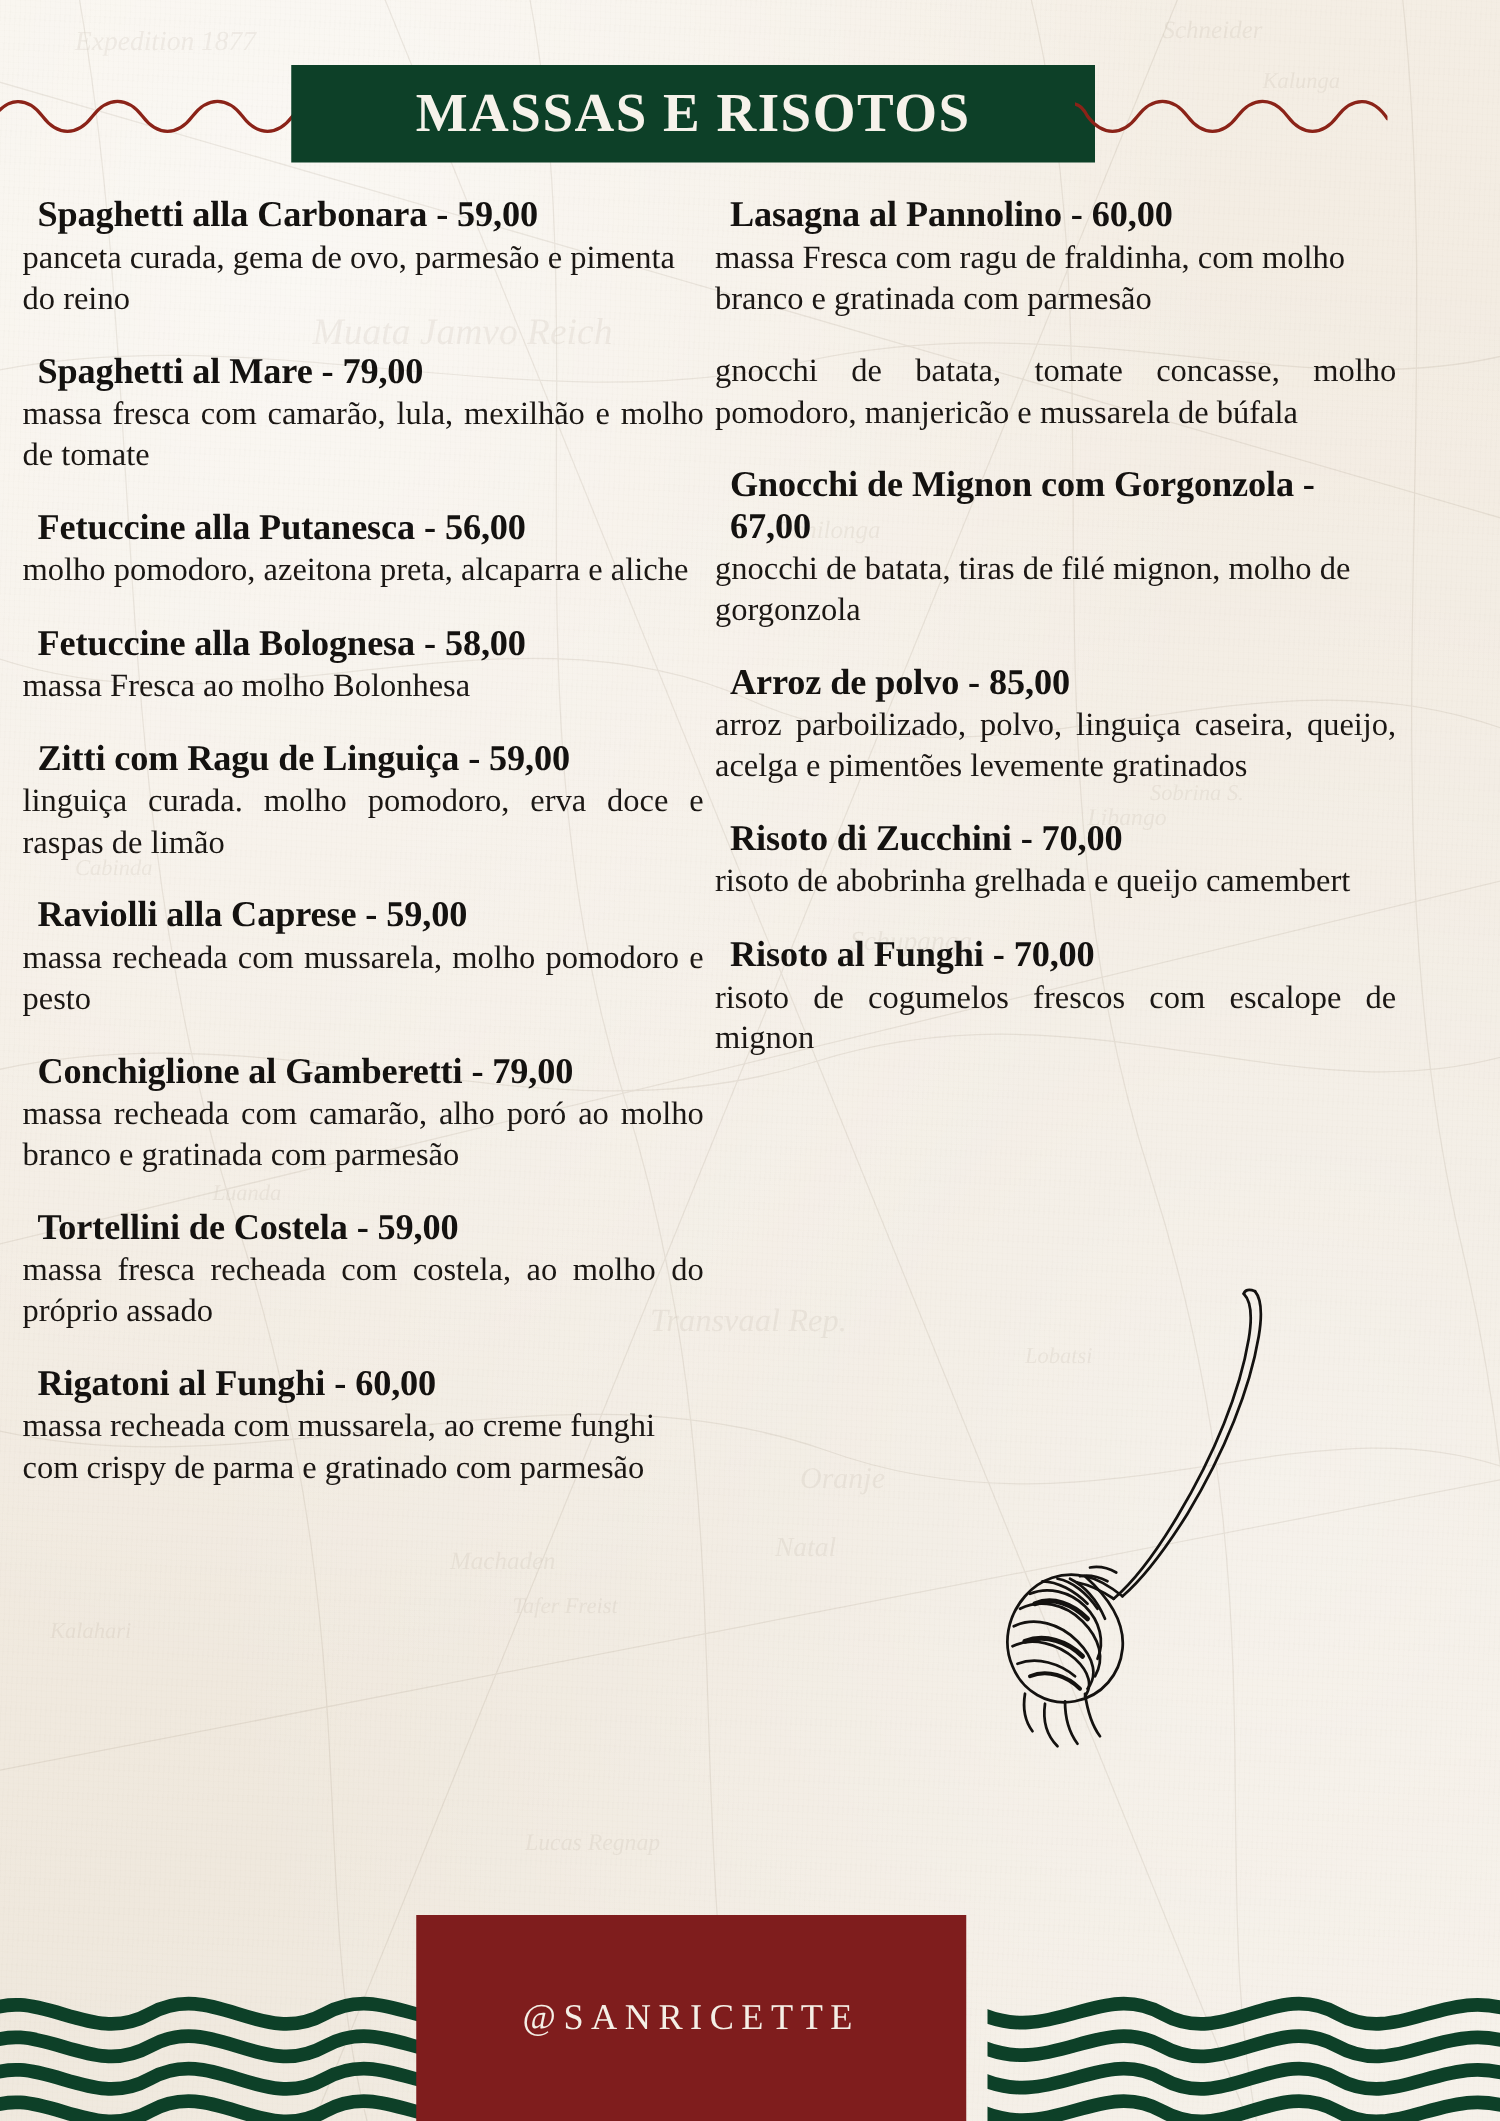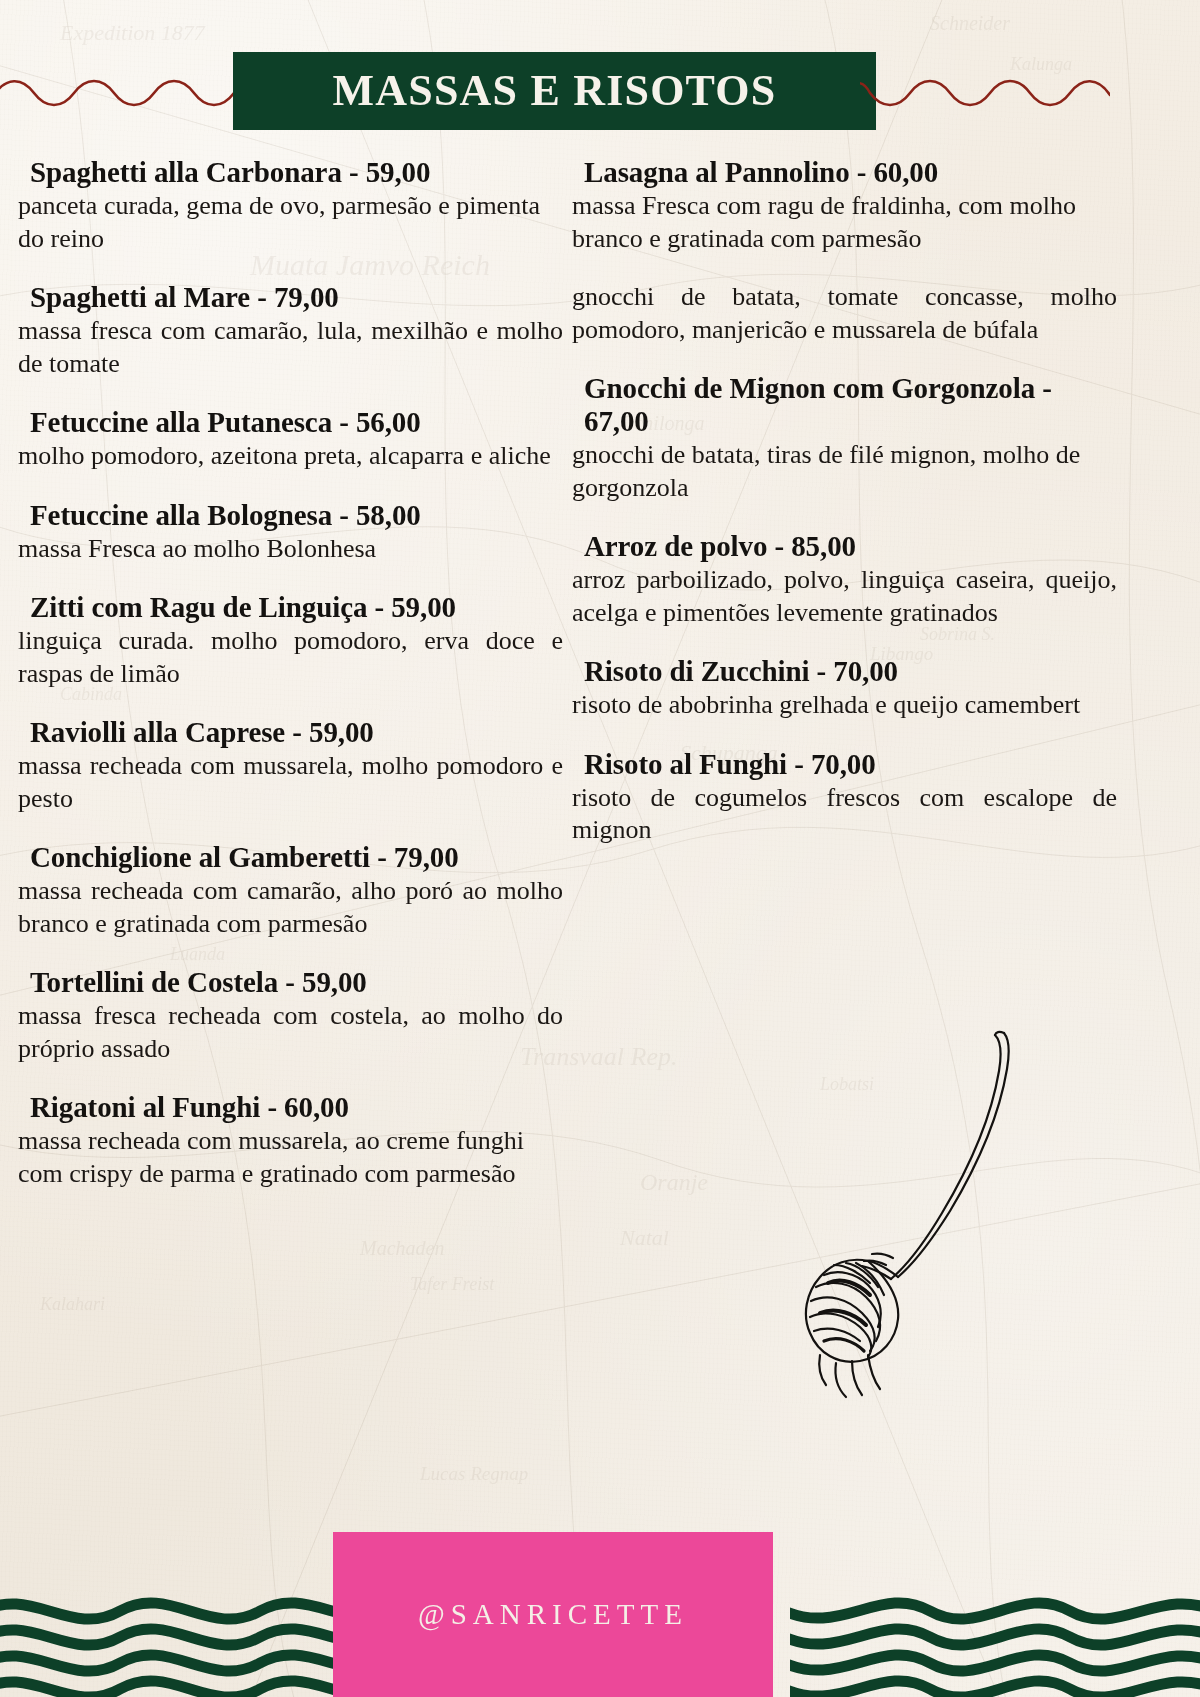--- a/index.html
+++ b/index.html
@@ -147,21 +147,21 @@
   }
   .wave-green.left  { left: -10px;  width: 420px; }
   .wave-green.right { right: -10px; width: 420px; }
 
   .handle-box {
     position: absolute;
     left: 333px;
     bottom: 0;
     width: 440px;
     height: 165px;
-    background: #ec4899;
+    background: #7f1d1d;
     display: flex;
     align-items: center;
     justify-content: center;
     z-index: 2;
   }
   .handle-box span {
     color: #f4efe6;
     font-family: "Liberation Serif", "DejaVu Serif", serif;
     font-size: 29px;
     letter-spacing: 6px;

